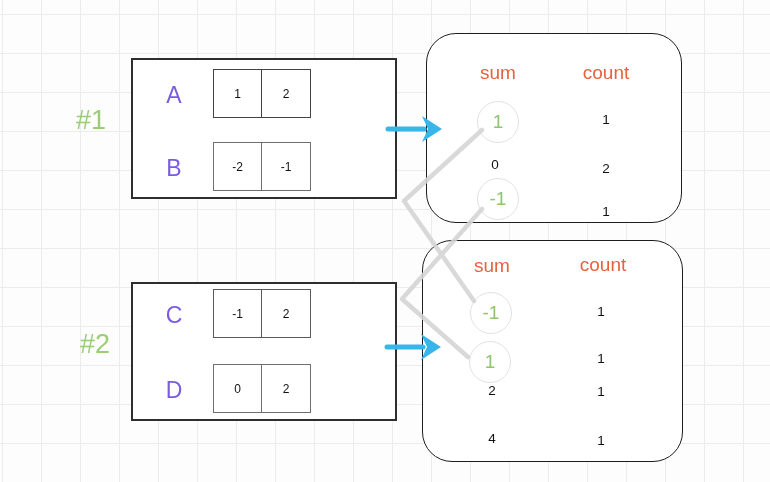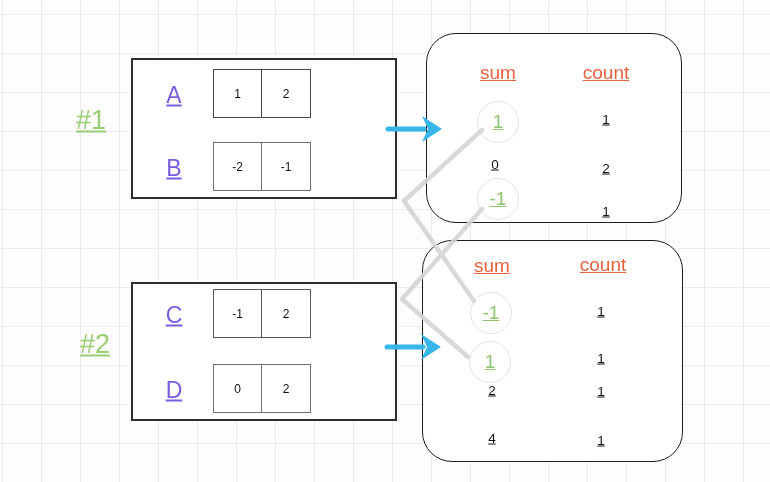--- a/index.html
+++ b/index.html
@@ -15,21 +15,20 @@
     background-image:
       linear-gradient(#ececec 1px, transparent 1px),
       linear-gradient(90deg,#ececec 1px, transparent 1px);
     background-size:39px 39px;
     background-position:2px 14px;
   }
   .pin{
     position:absolute;
     transform:translate(-50%,-50%);
     white-space:nowrap;
-    text-decoration:underline;
   }
   
   .group-label{
     color:#9bcd74;
     font-size:27px;
     font-weight:400;
   }
   
   .array-box{
     position:absolute;

